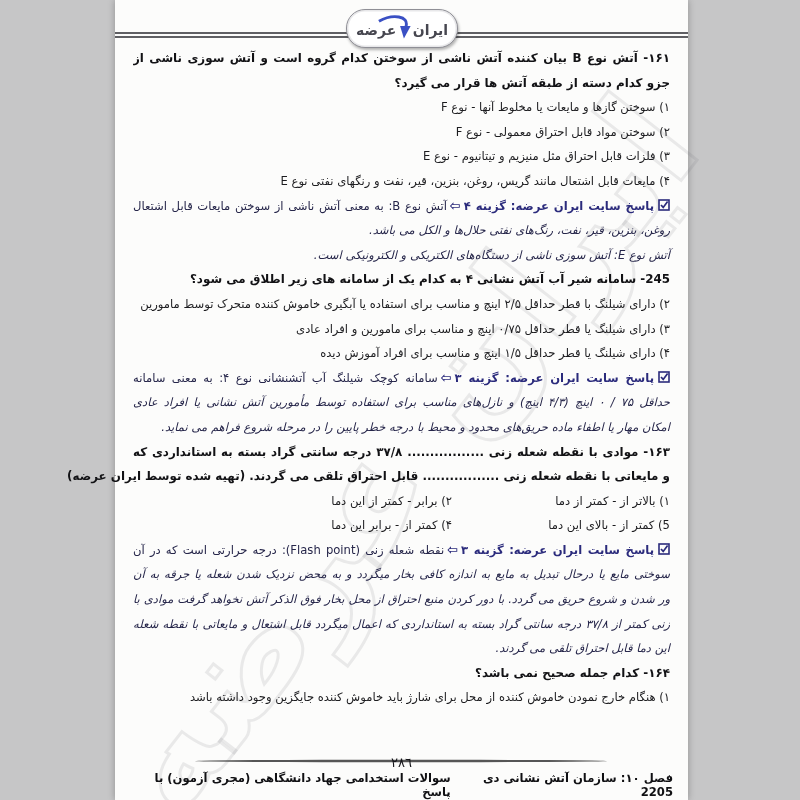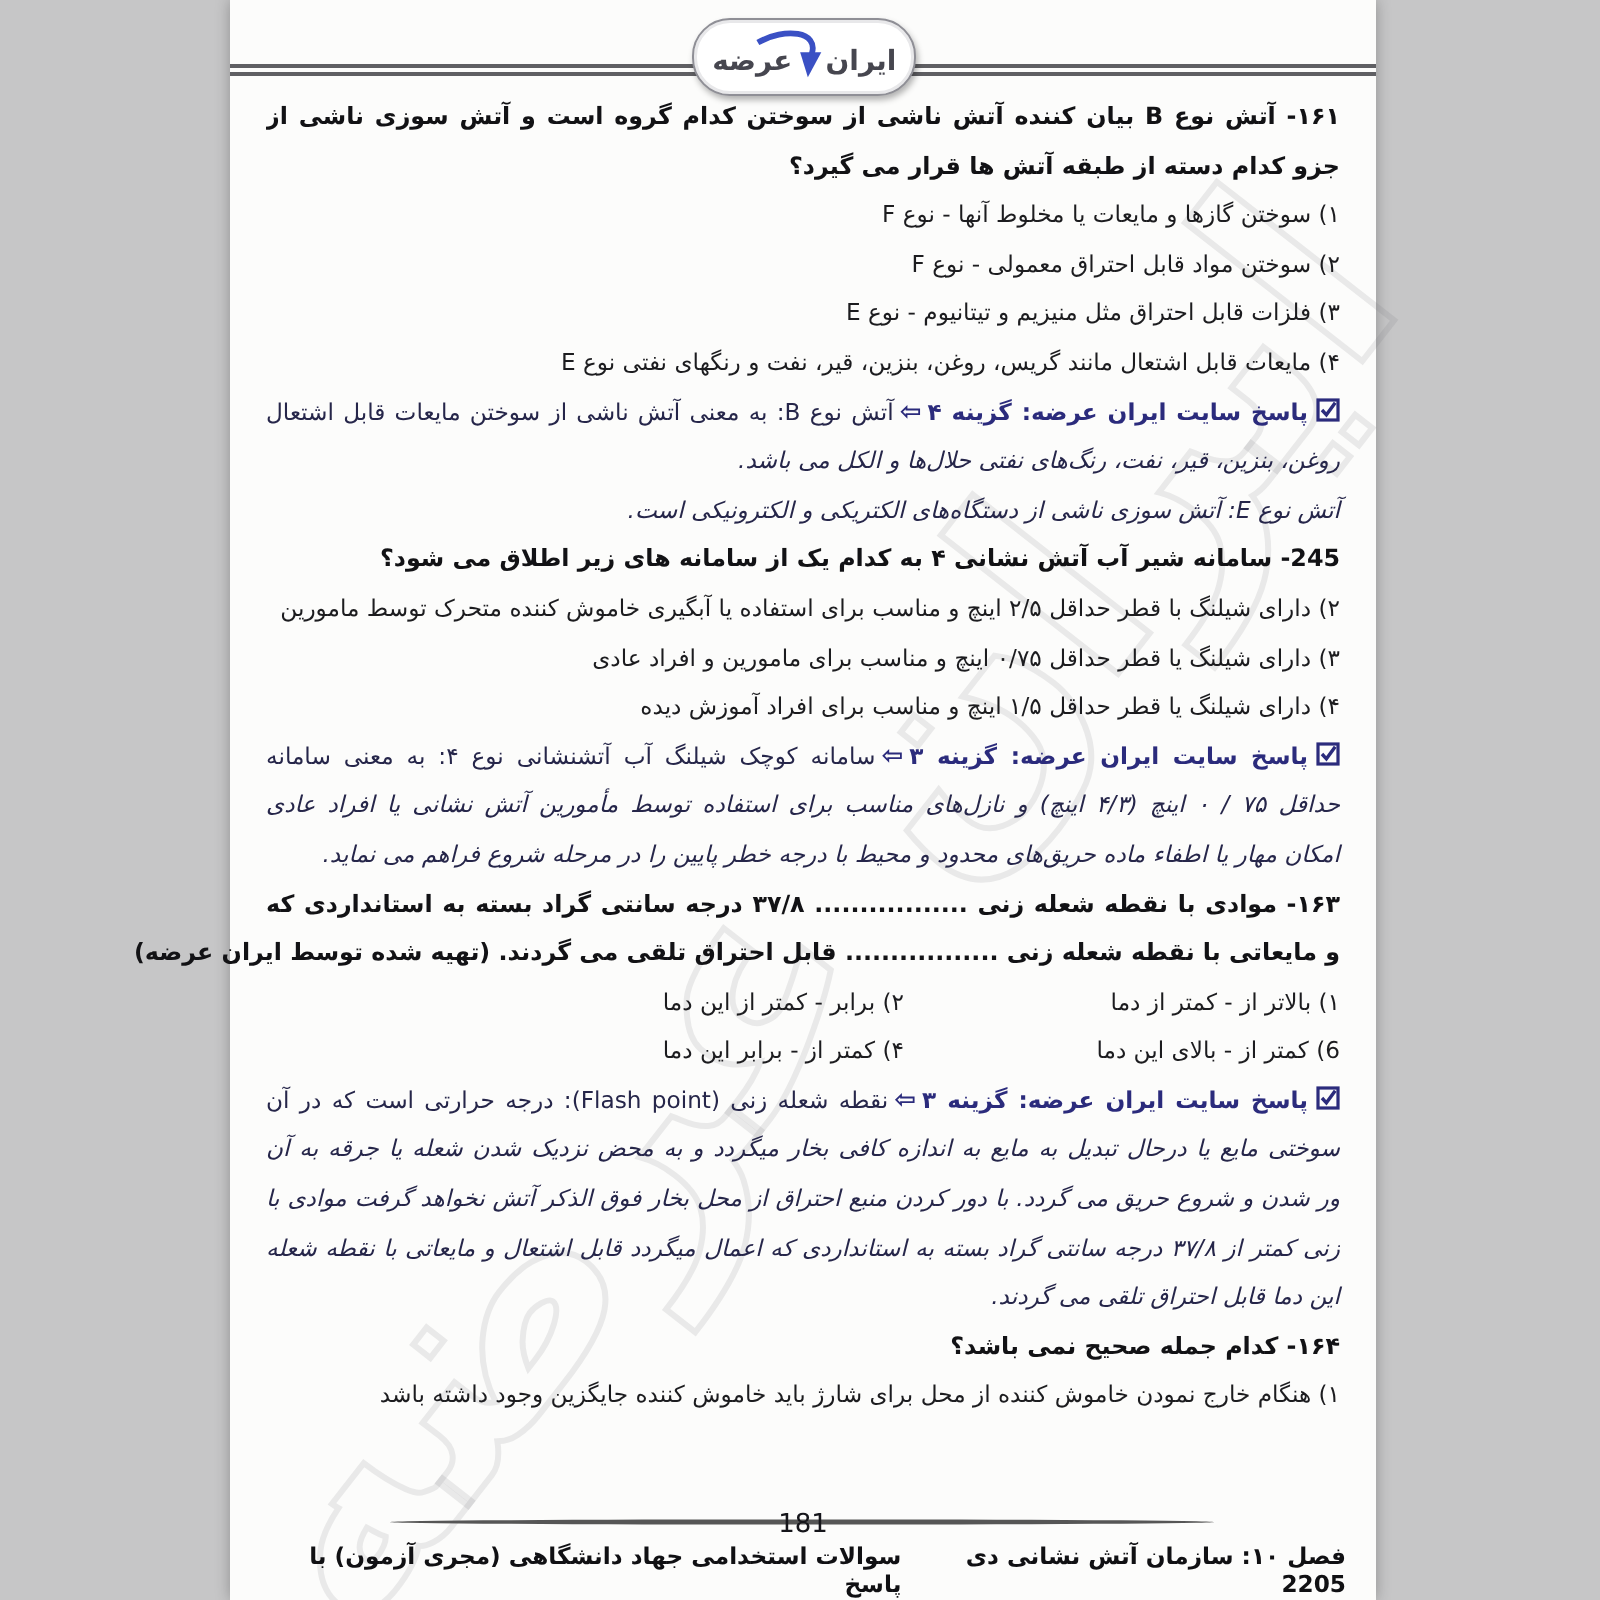--- a/index.html
+++ b/index.html
@@ -111,21 +111,21 @@
     <div class="ln acont j">حداقل ۷۵ / ۰ اینچ (۴/۳ اینچ) و نازل‌های مناسب برای استفاده توسط مأمورین آتش نشانی یا افراد عادی می‌باشد. که</div>
     <div class="ln acont">امکان مهار یا اطفاء ماده حریق‌های محدود و محیط با درجه خطر پایین را در مرحله شروع فراهم می نماید.</div>
 
     <div class="ln q j">۱۶۳- موادی با نقطه شعله زنی ................. ۳۷/۸ درجه سانتی گراد بسته به استانداردی که اعمال می گردد قابل اشتعال</div>
     <div class="ln q">و مایعاتی با نقطه شعله زنی ................. قابل احتراق تلقی می گردند. (تهیه شده توسط ایران عرضه)</div>
     <div class="ln optrow">
       <span class="c1 opt">۱) بالاتر از - کمتر از دما</span>
       <span class="c2 opt">۲) برابر - کمتر از این دما</span>
     </div>
     <div class="ln optrow">
-      <span class="c1 opt">6) کمتر از - بالای این دما</span>
+      <span class="c1 opt">5) کمتر از - بالای این دما</span>
       <span class="c2 opt">۴) کمتر از - برابر این دما</span>
     </div>
     <div class="ln ans j">
       <svg class="chk-svg" width="12" height="12" viewBox="0 0 12 12">
           <rect x="1" y="1" width="10" height="10" fill="none" stroke="#2b2b7c" stroke-width="1.6"></rect>
           <path d="M3 6 L5.2 8.4 L9.6 2.4" stroke="#2b2b7c" stroke-width="1.7" fill="none"></path>
         </svg><span class="apre">پاسخ سایت ایران عرضه: گزینه ۳</span><span class="arw">⇦</span><span class="abody">نقطه شعله زنی (Flash point): درجه حرارتی است که در آن درجه حرارت یک ماده</span>
     </div>
     <div class="ln acont j">سوختی مایع یا درحال تبدیل به مایع به اندازه کافی بخار میگردد و به محض نزدیک شدن شعله یا جرقه به آن باعث شعله</div>
     <div class="ln acont j">ور شدن و شروع حریق می گردد. با دور کردن منبع احتراق از محل بخار فوق الذکر آتش نخواهد گرفت موادی با نقطه شعله</div>
@@ -135,19 +135,19 @@
     <div class="ln q">۱۶۴- کدام جمله صحیح نمی باشد؟</div>
     <div class="ln opt">۱) هنگام خارج نمودن خاموش کننده از محل برای شارژ باید خاموش کننده جایگزین وجود داشته باشد</div>
 
   </div>
 
   <div class="footer-rule">
     <svg width="413" height="4" viewBox="0 0 413 4">
         <ellipse cx="206" cy="2" rx="206" ry="1.3" fill="#565656"></ellipse>
       </svg>
   </div>
-  <div class="page-number">181</div>
+  <div class="page-number">٢٨٦</div>
   <div class="footrow">
     <span>فصل ۱۰: سازمان آتش نشانی دی 2205</span>
     <span>سوالات استخدامی جهاد دانشگاهی (مجری آزمون) با پاسخ</span>
   </div>
 
 </div>
 
 </body></html>

